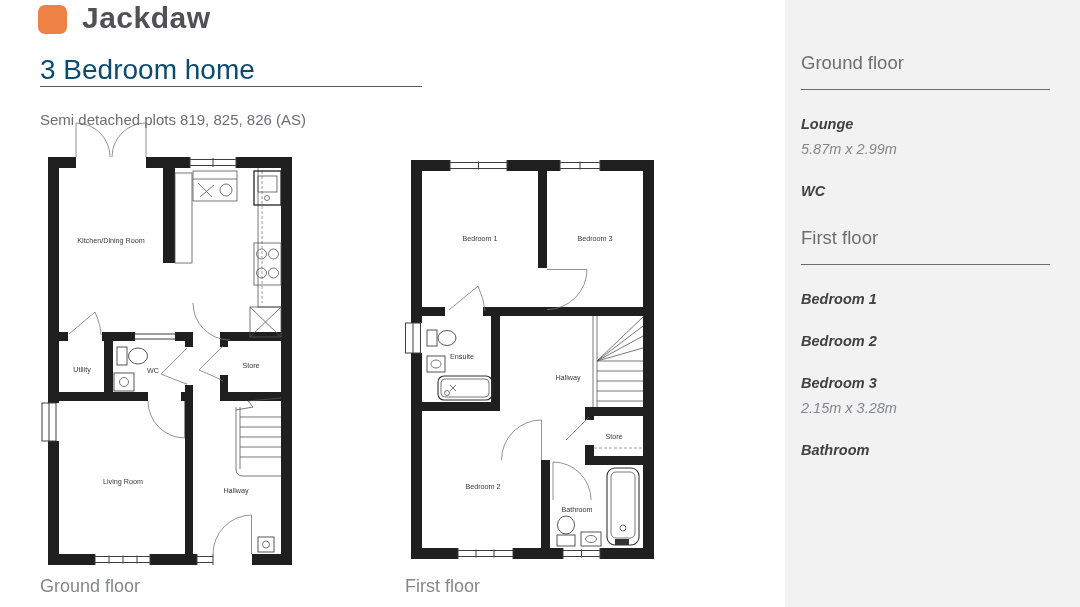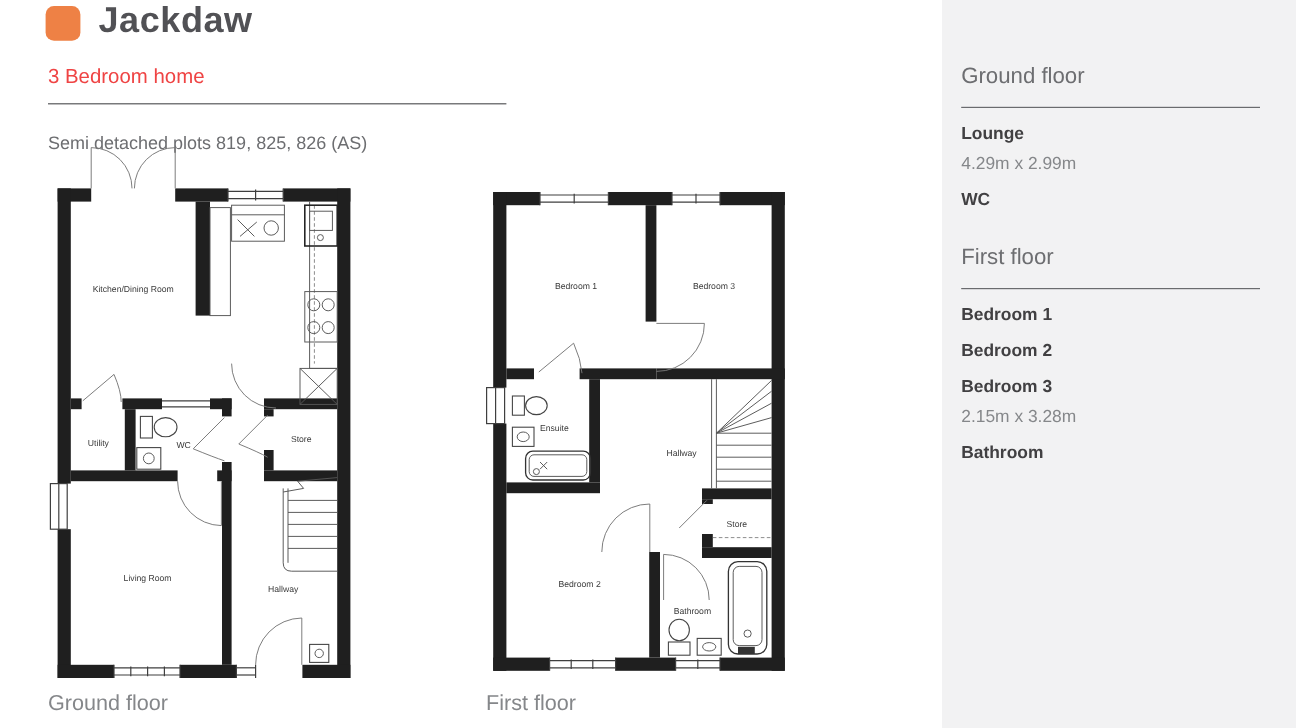--- a/index.html
+++ b/index.html
@@ -11,21 +11,21 @@
   .abs{position:absolute;}
   
   .logo{
     left:38px;top:5px;width:29px;height:29px;border-radius:7px;
     background:#ee8145;
   }
   .brand{
     left:82px;top:1px;font-size:30px;font-weight:bold;color:#515155;
     letter-spacing:.5px;
   }
-  .subtitle{left:40px;top:54px;font-size:17px;color:#ef4444;}
+  .subtitle{left:40px;top:54px;font-size:28px;color:#0c4a6e;}
   .rule{left:40px;top:86px;width:382px;height:1px;background:#58595b;}
   .plots{left:40px;top:99px;font-size:15px;color:#6d6e71;margin-top:12px;}
   .caption{top:576px;font-size:18px;color:#85878a;}
   .caption.g{left:40px;}
   .caption.f{left:405px;}
   
   .plan{display:block;}
   .plan text{font-family:"Liberation Sans", sans-serif;font-size:7.2px;fill:#3a3a3a;}
   .wall{fill:#1f1f1f;stroke:none;}
   .thin{stroke:#555;fill:none;stroke-width:.8;}
@@ -36,21 +36,21 @@
   
   .sidebar{
     left:785px;top:0;width:295px;height:607px;background:#f2f2f3;
     box-sizing:border-box;padding:52px 30px 0 16px;
   }
   .side-section + .side-section{margin-top:28px;}
   .side-title{
     font-size:18.5px;color:#6d6e71;padding-bottom:15px;
     border-bottom:1px solid #6a6b6e;
   }
-  .room{margin-top:14px;}
+  .room{margin-top:26px;font-style:italic;}
   .room:first-of-type{margin-top:17px;}
   .room .name{font-size:14.5px;font-weight:bold;color:#414042;}
   .room .dims{font-size:14.5px;color:#85878a;margin-top:9px;}
 </style>
 </head>
 <body>
 
 <div class="abs logo"></div>
 <div class="abs brand">Jackdaw</div>
 <div class="abs subtitle">3 Bedroom home</div>
@@ -340,21 +340,21 @@
 </svg>
 
 <div class="abs caption g">Ground floor</div>
 <div class="abs caption f">First floor</div>
 
 <div class="abs sidebar">
   <div class="side-section">
     <div class="side-title">Ground floor</div>
     <div class="room">
       <div class="name">Lounge</div>
-      <div class="dims">4.29m x 2.99m</div>
+      <div class="dims">5.87m x 2.99m</div>
     </div>
     <div class="room">
     </div>
     <div class="room">
       <div class="name">WC</div>
     </div>
   </div>
   <div class="side-section">
     <div class="side-title">First floor</div>
     <div class="room">

